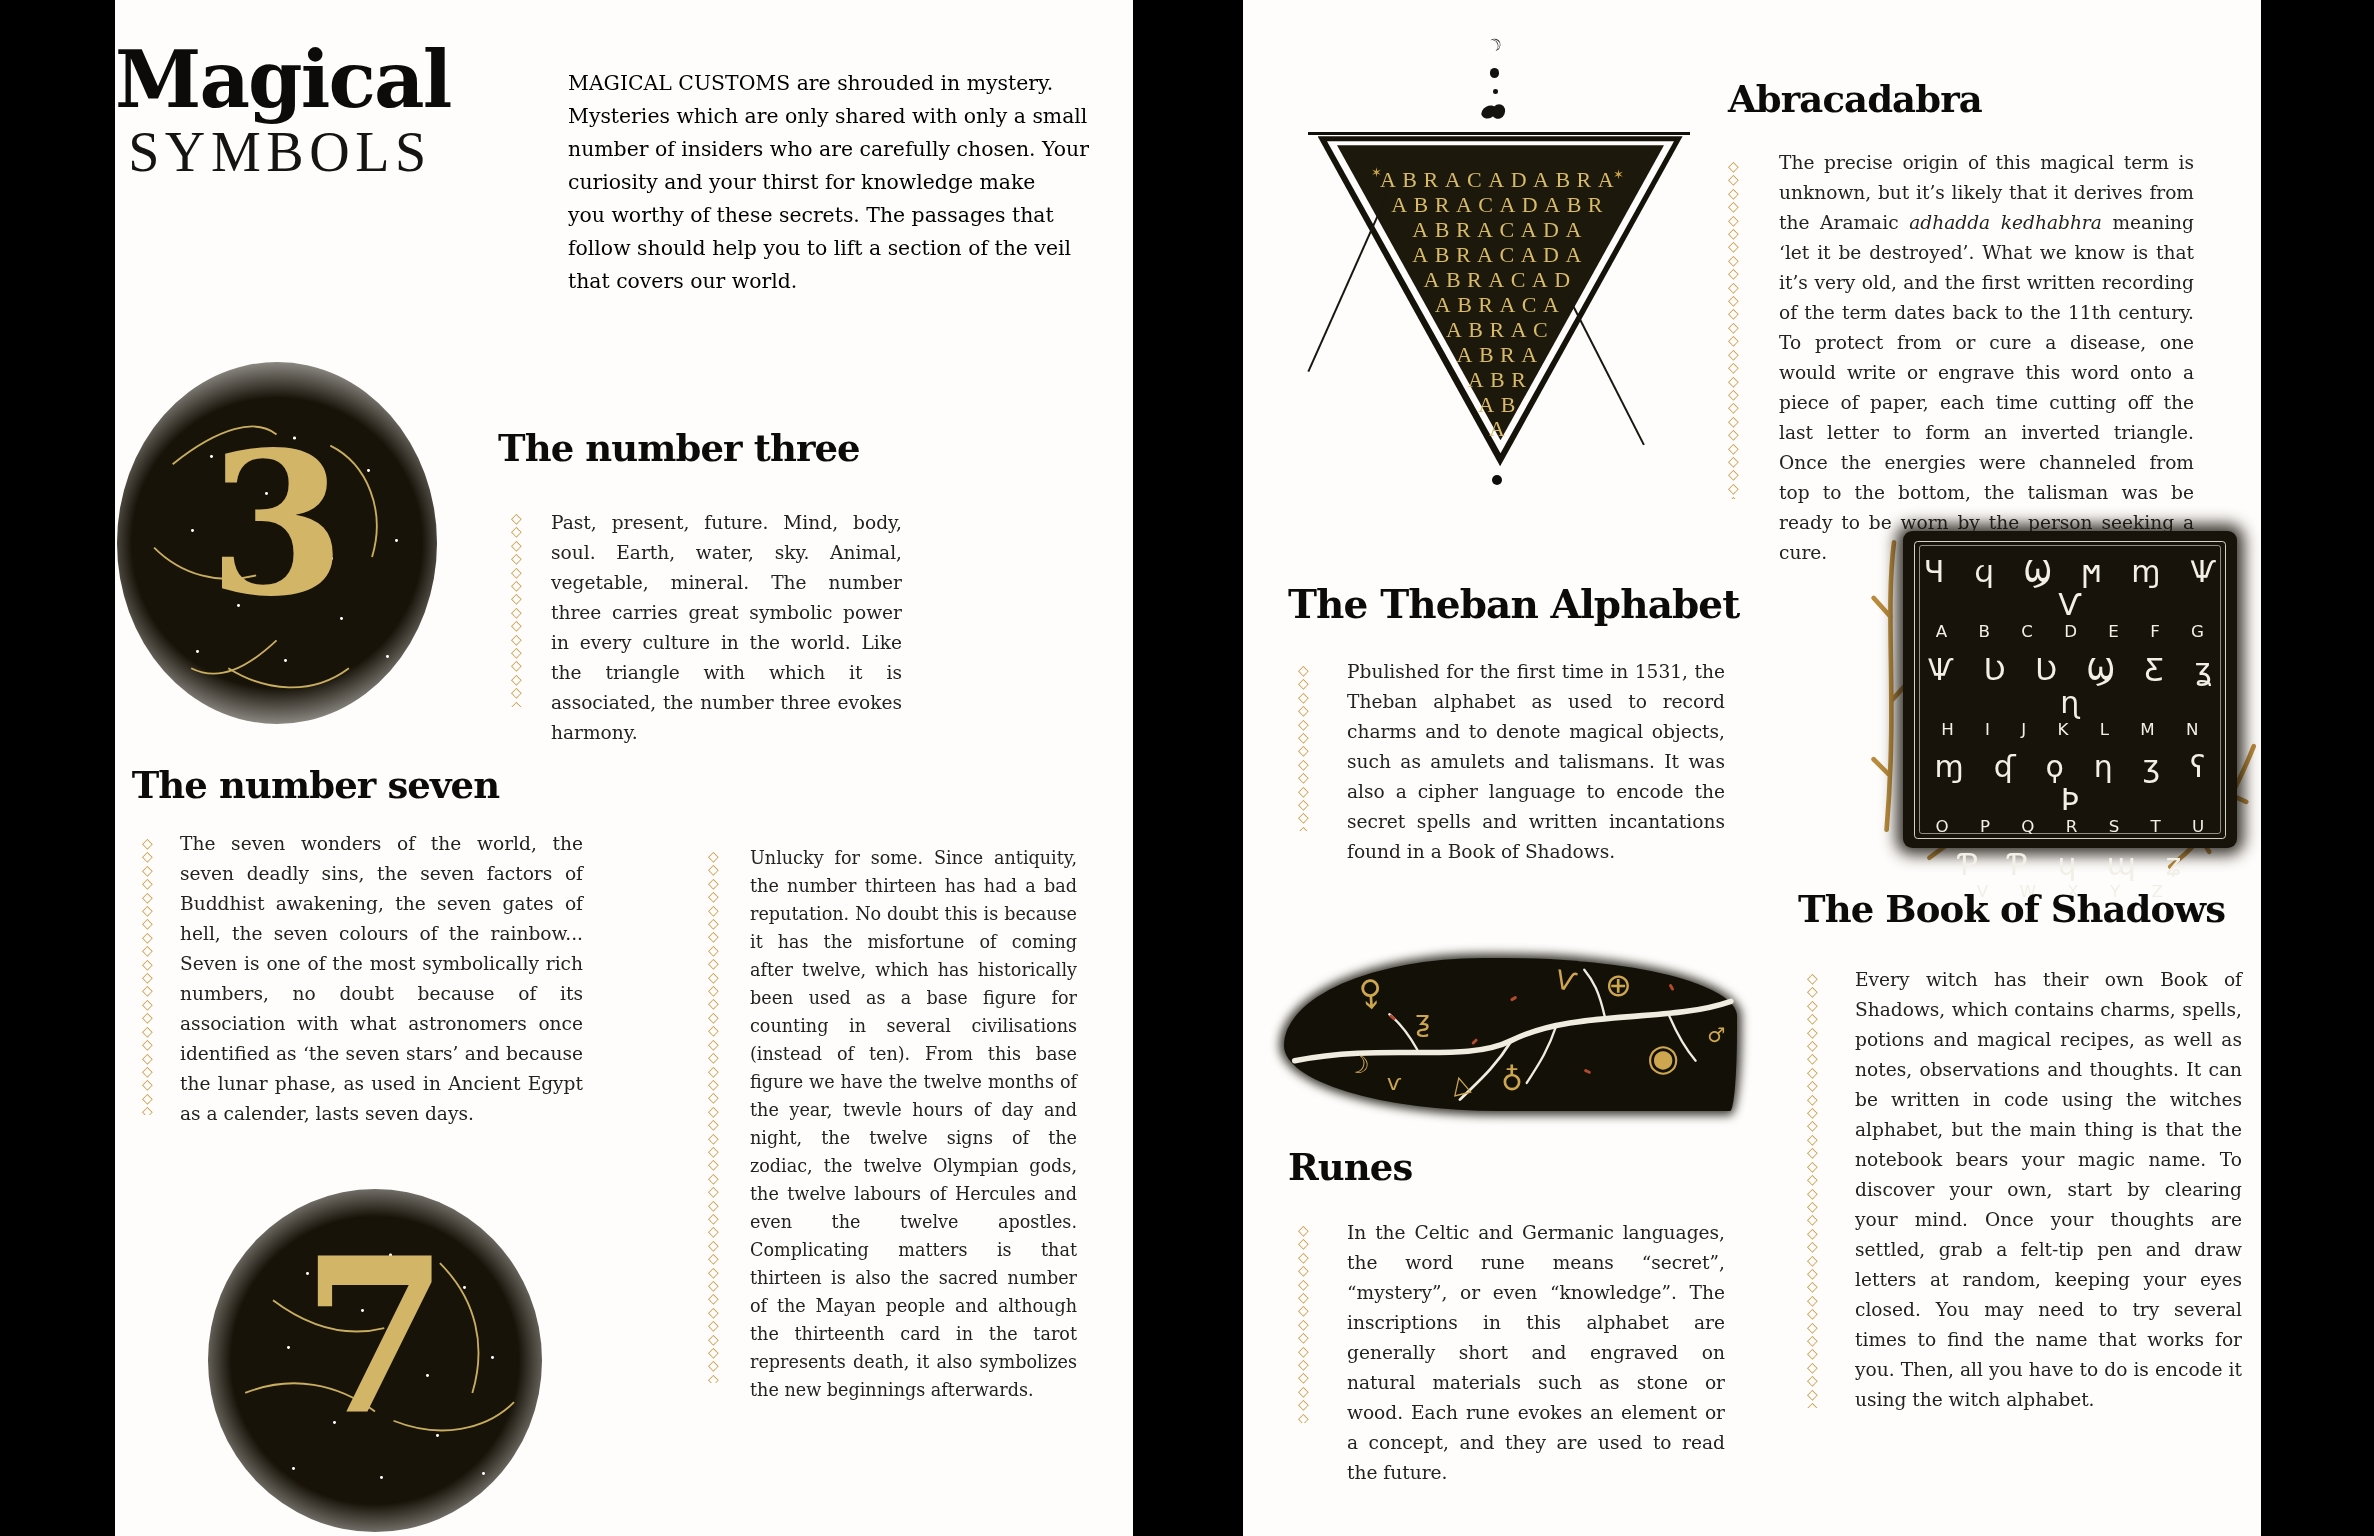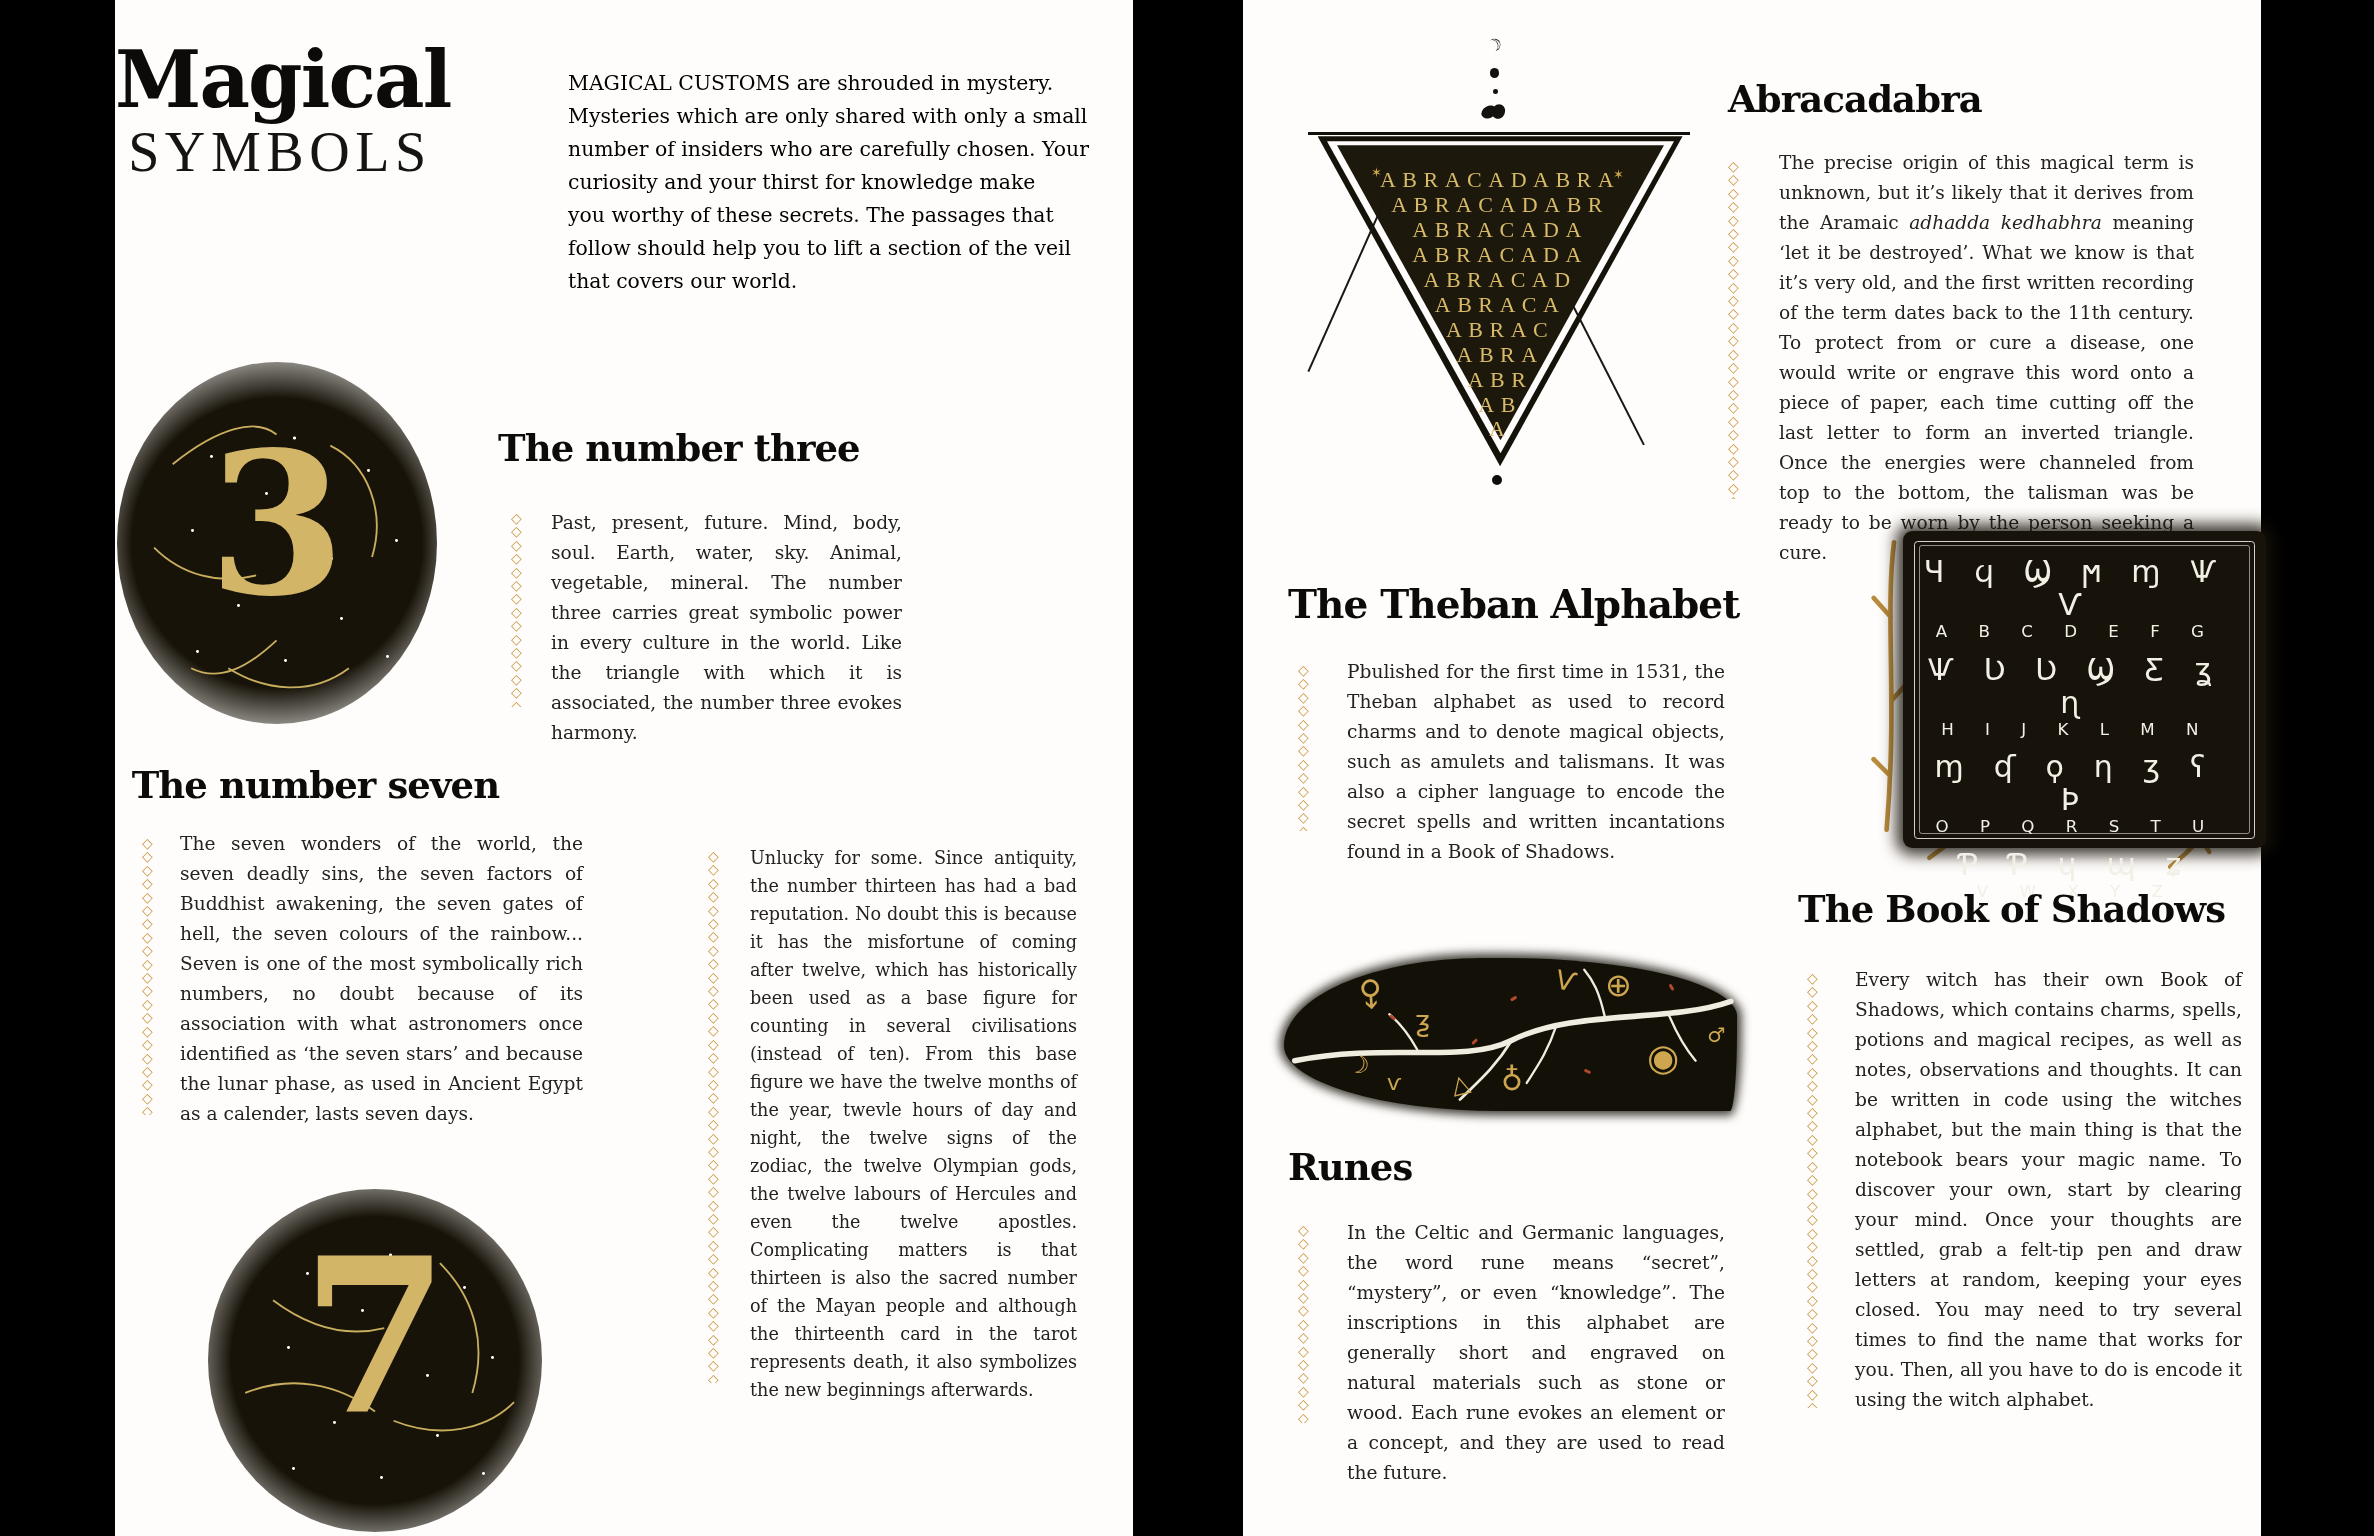--- a/index.html
+++ b/index.html
@@ -68,21 +68,21 @@
   .tri-star{position:absolute;color:#caa449;font-size:13px;font-family:"DejaVu Sans",sans-serif;}
   .ts1{left:72px;top:156px;} .ts2{left:314px;top:158px;}
   .tri-belowdot{position:absolute;left:193px;top:466px;width:10.2px;height:10.2px;border-radius:50%;background:#0e0d0b;}
   .tri-branch{position:absolute;background:#1a1710;}
   .tb1{left:48px;top:176px;width:1.9px;height:195px;transform:rotate(24deg);}
   .tb2{left:306px;top:278px;width:1.9px;height:167px;transform:rotate(-27deg);}
 
   
   .fig-theban{position:absolute;left:649px;top:524px;width:362px;height:343px;}
   .theban-board{position:absolute;left:11px;top:7.4px;width:334px;height:317px;background:#17130a;
-    border-radius:9.3px;box-shadow:0 0 15px 6.5px rgba(23,19,10,.85);padding-left:29px;}
+    border-radius:9.3px;box-shadow:0 0 15px 6.5px rgba(23,19,10,.85);}
   .theban-frame{position:absolute;left:11px;top:9.3px;right:11px;bottom:9.3px;
     border:1.9px solid rgba(246,243,234,.85);border-radius:3.7px;}
   .theban-frame:after{content:"";position:absolute;left:3.7px;top:3.7px;right:3.7px;bottom:3.7px;
     border:0.9px solid rgba(246,243,234,.55);border-radius:2.8px;}
   .theban-rows{position:absolute;left:20.4px;top:24px;width:293px;text-align:center;color:#f2efe6;}
   .t-glyphs{font-family:"DejaVu Sans",sans-serif;font-size:30px;line-height:33px;word-spacing:20.4px;}
   .t-letters{font-family:"DejaVu Sans",sans-serif;font-size:16.7px;line-height:20.4px;word-spacing:26px;margin-bottom:11px;}
   .gold-branch{position:absolute;stroke:#b98b3c;stroke-width:5;fill:none;stroke-linecap:round;}
 
   

